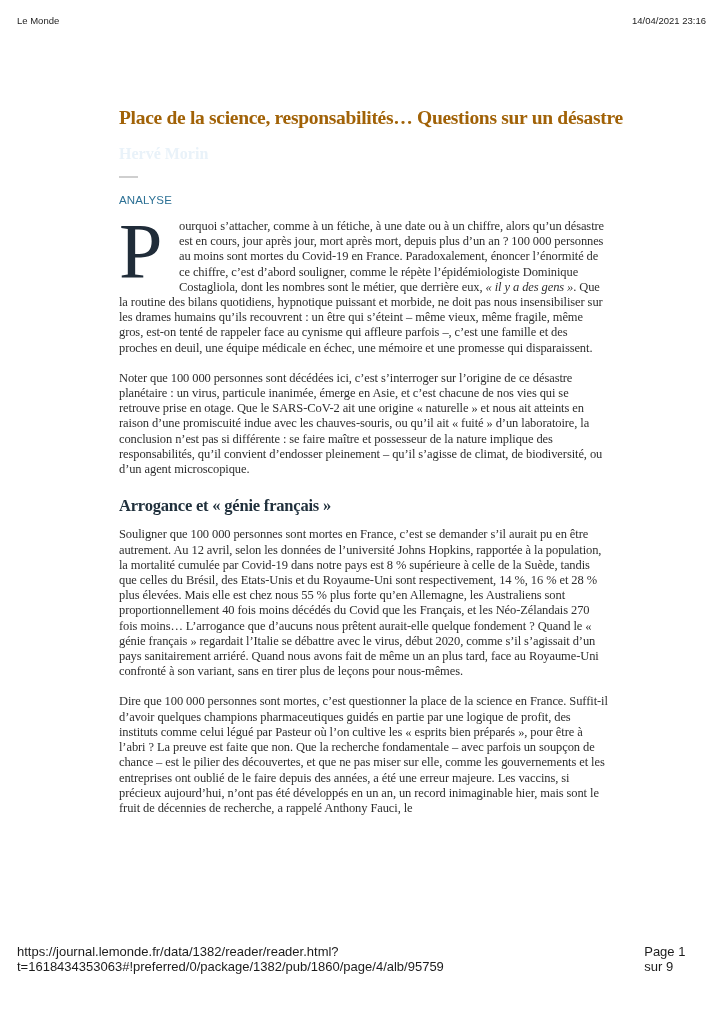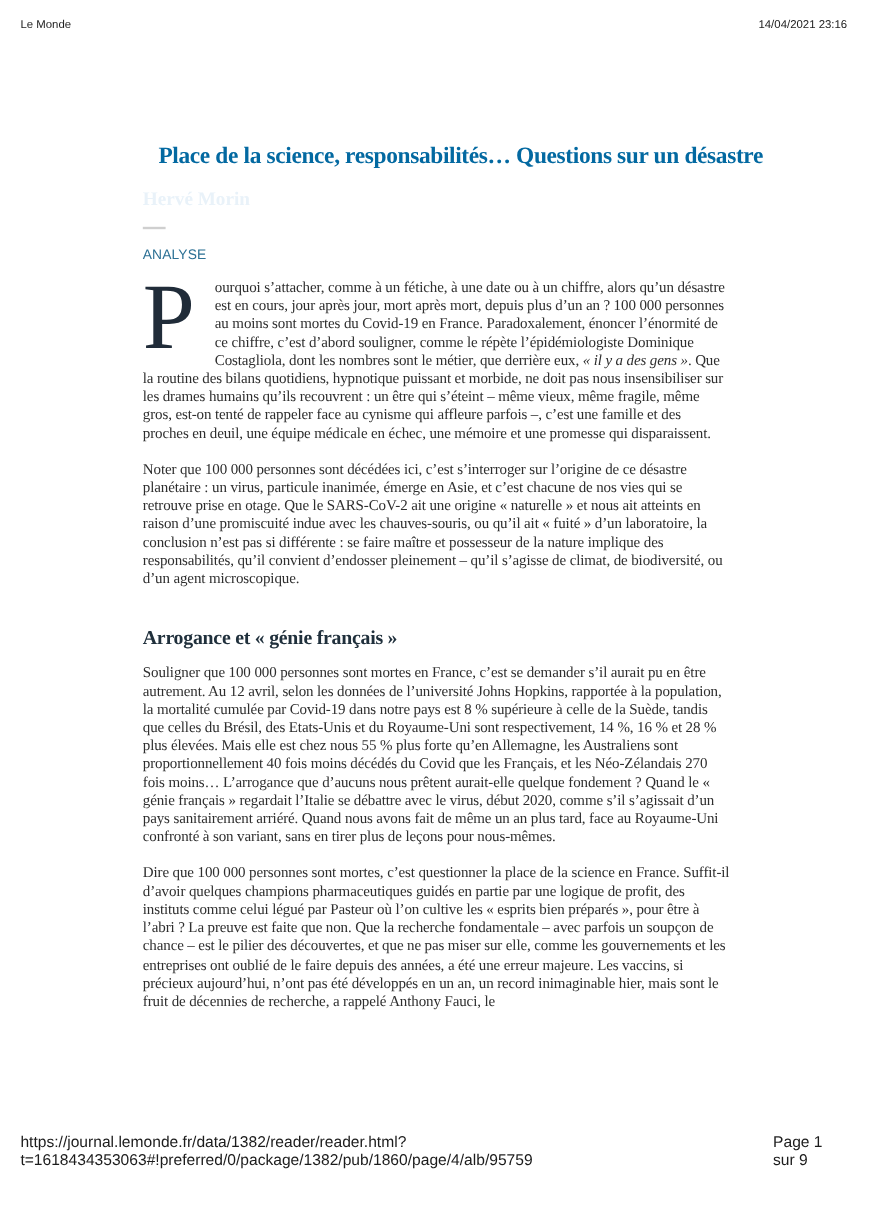--- a/index.html
+++ b/index.html
@@ -22,27 +22,27 @@
   }
   .chrome-bar.top { top: 15px; font-size: 9.5px; gap: 32px; }
   .chrome-bar.bottom { bottom: 49px; font-size: 13px; }
   .content {
     position: absolute;
     left: 119px;
     top: 106px;
     width: 489px;
   }
   .title {
-    margin: 13px;
+    margin: 0;
     width: 504px;
     font-size: 19.5px;
     line-height: 24px;
     font-weight: bold;
     letter-spacing: -0.3px;
-    color: #0369a1;
+    color: #a16207;
   }
   .author {
     margin-top: 15px;
     font-size: 16px;
     font-weight: bold;
     color: #e9f2f9;
   }
   .author-divider {
     margin-top: 13px;
     width: 19px;
@@ -68,21 +68,21 @@
   }
   .article-body {
     margin-top: 13px;
     font-size: 12.5px;
     line-height: 15.2px;
     letter-spacing: -0.1px;
     color: #2e2e2e;
   }
   .article-body p { margin: 0 0 15px; }
   .article-body h3 {
-    margin: 34px 0 14px;
+    margin: 21px 0 14px;
     font-size: 16.5px;
     letter-spacing: -0.2px;
     color: #20303c;
   }
   .drop-cap {
     float: left;
     width: 60px;
     height: 76px;
     font-size: 78px;
     line-height: 64px;

